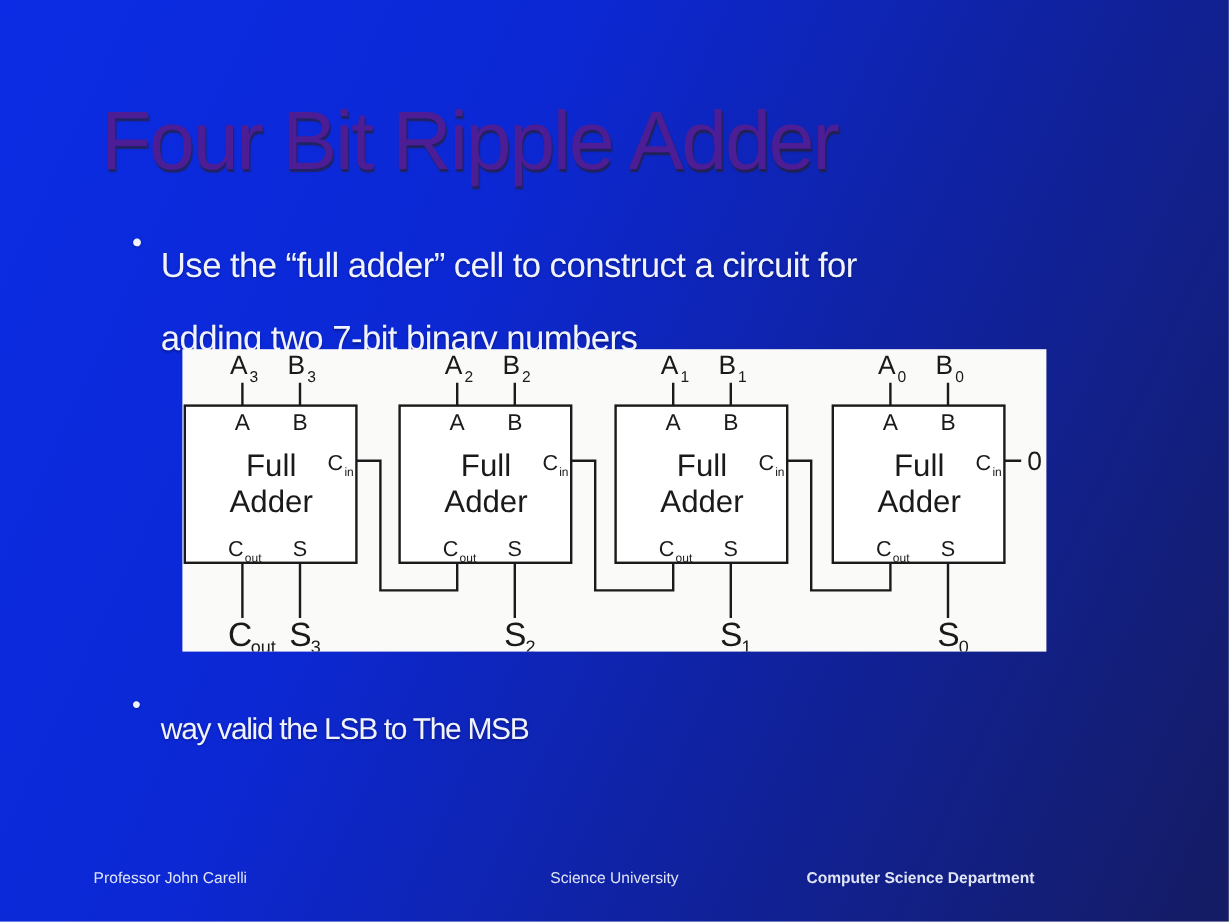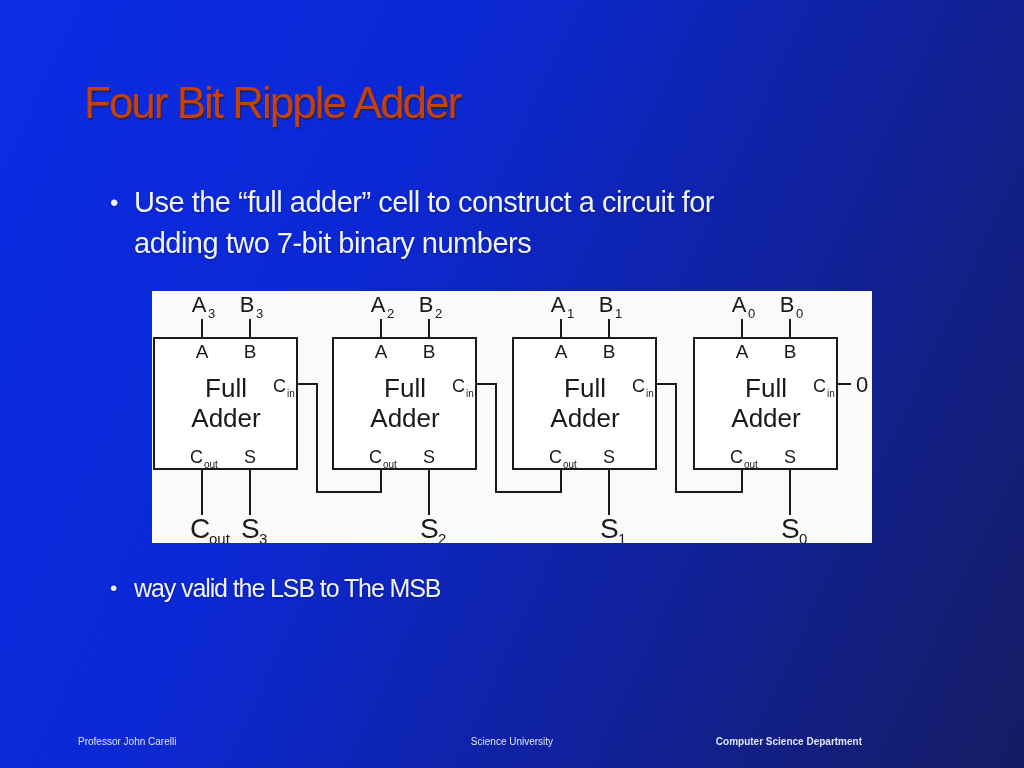--- a/index.html
+++ b/index.html
@@ -3,43 +3,43 @@
 <meta charset="utf-8">
 <style>
   html,body{margin:0;padding:0;}
   body{
     width:1024px;height:768px;position:relative;overflow:hidden;
     font-family:"Liberation Sans","DejaVu Sans",sans-serif;
     background:linear-gradient(115deg,#0b2ce4 0%,#0c28d4 35%,#10229f 65%,#151c63 100%);
   }
   .title{
     position:absolute;left:84px;top:78px;margin:0;
-    font-size:44px;font-weight:normal;letter-spacing:-2px;
-    color:#c2410c;
+    font-size:69px;font-weight:normal;letter-spacing:-2px;
+    color:#4c1d95;
     text-shadow:1px 2px 1px rgba(50,30,0,.55);
     white-space:nowrap;
   }
   .bullet{
     position:absolute;left:110px;display:flex;align-items:flex-start;
     color:#f0f3fc;text-shadow:0 1px 2px rgba(0,0,40,.4);
   }
   .bullet .marker{flex:0 0 24px;}
-  .bullet .lines span{display:block;white-space:pre;}
+  .bullet .lines span{display:block;white-space:pre;margin-top:20px;}
   .bullet-1{top:182px;font-size:29px;line-height:41px;letter-spacing:-0.5px;width:820px;}
   .bullet-1 .marker{font-size:24px;line-height:41px;}
   .bullet-2{top:572px;font-size:25px;line-height:32px;letter-spacing:-1.1px;width:860px;}
   .bullet-2 .marker{font-size:21px;line-height:32px;}
   .diagram-panel{
     position:absolute;left:152px;top:291px;width:720px;height:252px;
     background:#fafaf8;
   }
   .diagram-panel svg{display:block;}
   .footer{
     position:absolute;top:724px;left:0;width:940px;height:20px;
-    font-size:10px;color:#dfe4f6;margin-top:12px;
+    font-size:13px;color:#dfe4f6;
   }
   .footer .f-left{position:absolute;left:78px;}
   .footer .f-center{position:absolute;left:512px;transform:translateX(-50%);}
   .footer .f-right{position:absolute;right:78px;font-weight:bold;}
 </style>
 </head>
 <body>
 
 <h1 class="title">Four Bit Ripple Adder</h1>
 

